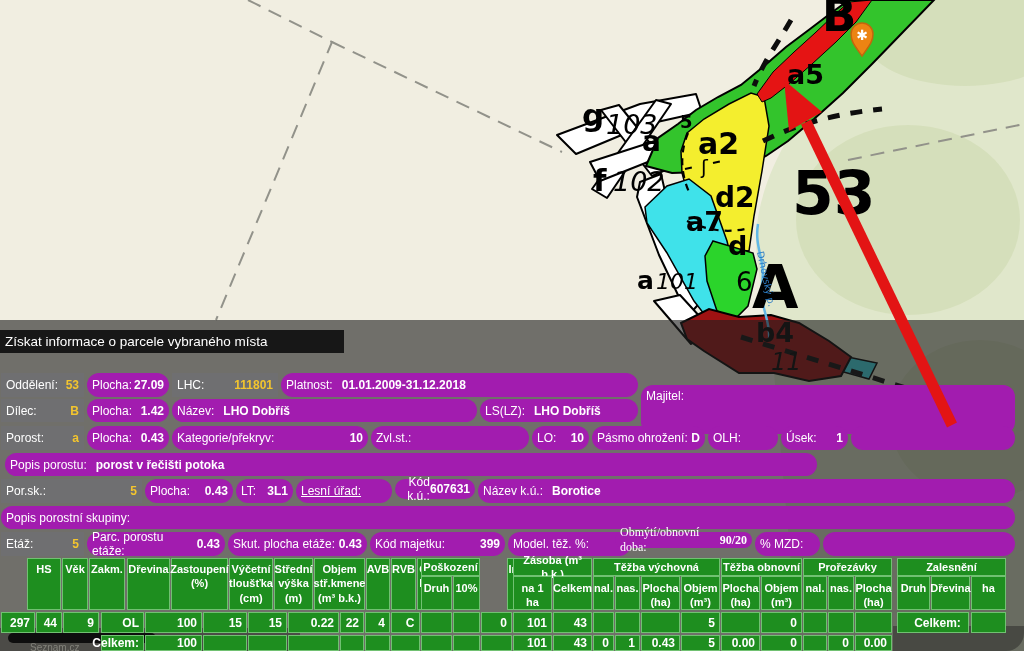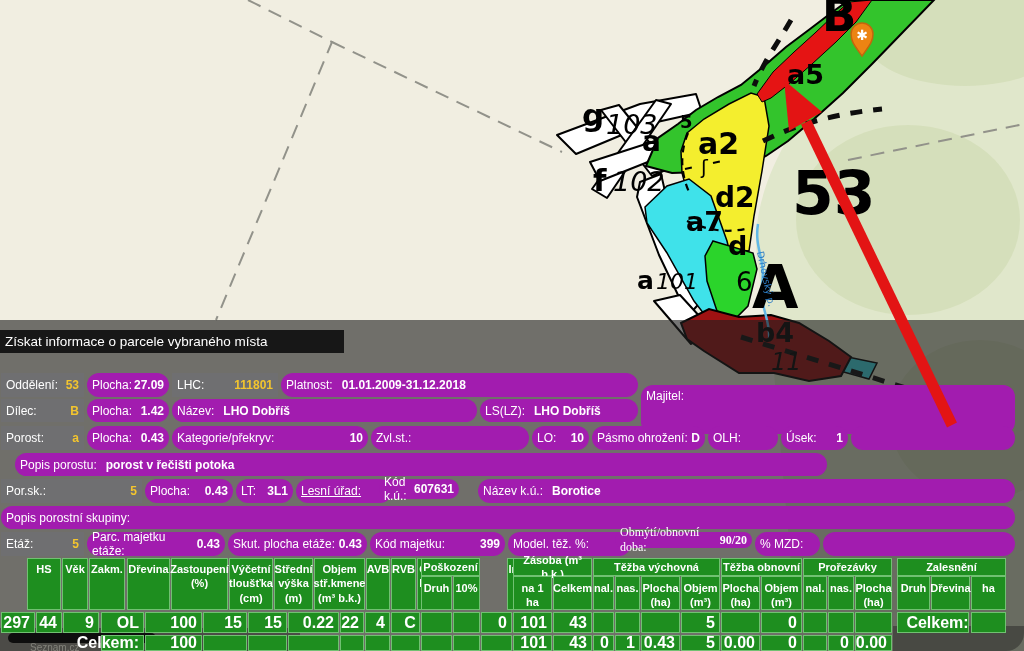--- a/index.html
+++ b/index.html
@@ -28,21 +28,21 @@
   .cell.spread{justify-content:space-between;}
   .cell.inline .val{margin-left:9px;}
   .cell.top{align-items:flex-start;padding-top:4px;}
   .cell.th,.cell.tg,.cell.ts{background:#1e8e1f;border:1px solid rgba(215,255,215,0.45);
         justify-content:center;text-align:center;font-weight:bold;font-size:11px;
         line-height:1.3;padding:1px 1px;}
   .cell.th{align-items:flex-start;padding-top:3px;margin-left:26px;}
   .cell.tg{align-items:center;}
   .cell.ts{align-items:flex-start;padding-top:4px;}
   .cell.td{background:#1e8e1f;border:1px solid rgba(215,255,215,0.45);
-        font-weight:bold;font-size:16px;justify-content:flex-end;padding:0 4px;}
+        font-weight:bold;font-size:12px;justify-content:flex-end;padding:0 4px;}
   .cell.td.center{justify-content:center;}
   #arrow-layer{position:absolute;left:0;top:0;z-index:50;pointer-events:none;}
   text{font-family:"DejaVu Sans",sans-serif;}
 </style>
 </head>
 <body>
 
 <div id="stage">
 
   <svg id="map" width="1024" height="651" viewBox="0 0 1024 651">
@@ -181,56 +181,56 @@
         <span class="val">D</span>
       </div>
       <div class="cell green inline" style="left: 708px; top: 426px; width: 70px; height: 24px;">
         <span class="lbl">OLH:</span>
       </div>
       <div class="cell green spread" style="left: 781px; top: 426px; width: 67px; height: 24px;">
         <span class="lbl">Úsek:</span>
         <span class="val">1</span>
       </div>
       <div class="cell green inline" style="left: 851px; top: 426px; width: 164px; height: 24px;"></div>
-      <div class="cell green inline" style="left: 15px; top: 453px; width: 812px; height: 23px;">
+      <div class="cell green inline" style="left: 5px; top: 453px; width: 812px; height: 23px;">
         <span class="lbl">Popis porostu:</span>
         <span class="val">porost v řečišti potoka</span>
       </div>
       <div class="cell gray spread" style="left: 1px; top: 479px; width: 141px; height: 24px;">
         <span class="lbl">Por.sk.:</span>
         <span class="val">5</span>
       </div>
       <div class="cell green spread" style="left: 145px; top: 479px; width: 88px; height: 24px;">
         <span class="lbl">Plocha:</span>
         <span class="val">0.43</span>
       </div>
       <div class="cell green spread" style="left: 236px; top: 479px; width: 57px; height: 24px;">
         <span class="lbl">LT:</span>
         <span class="val">3L1</span>
       </div>
       <div class="cell green inline" style="left: 296px; top: 479px; width: 96px; height: 24px; text-decoration: underline;">
         <span class="lbl">Lesní úřad:</span>
       </div>
-      <div class="cell green spread" style="left: 379px; top: 479px; width: 80px; height: 20px;">
+      <div class="cell green spread" style="left: 395px; top: 479px; width: 80px; height: 20px; text-align: right;">
         <span class="lbl">Kód k.ú.:</span>
         <span class="val">607631</span>
       </div>
       <div class="cell green inline" style="left: 478px; top: 479px; width: 537px; height: 24px;">
         <span class="lbl">Název k.ú.:</span>
         <span class="val">Borotice</span>
       </div>
       <div class="cell green inline" style="left: 1px; top: 506px; width: 1014px; height: 23px;">
         <span class="lbl">Popis porostní skupiny:</span>
       </div>
       <div class="cell gray spread" style="left: 1px; top: 532px; width: 83px; height: 24px; text-align: center;">
         <span class="lbl">Etáž:</span>
         <span class="val">5</span>
       </div>
       <div class="cell green spread" style="left: 87px; top: 532px; width: 138px; height: 24px;">
-        <span class="lbl">Parc. majetku etáže:</span>
+        <span class="lbl">Parc. porostu etáže:</span>
         <span class="val">0.43</span>
       </div>
       <div class="cell green spread" style="left: 228px; top: 532px; width: 139px; height: 24px;">
         <span class="lbl">Skut. plocha etáže:</span>
         <span class="val">0.43</span>
       </div>
       <div class="cell green spread" style="left: 370px; top: 532px; width: 135px; height: 24px;">
         <span class="lbl">Kód majetku:</span>
         <span class="val">399</span>
       </div>

